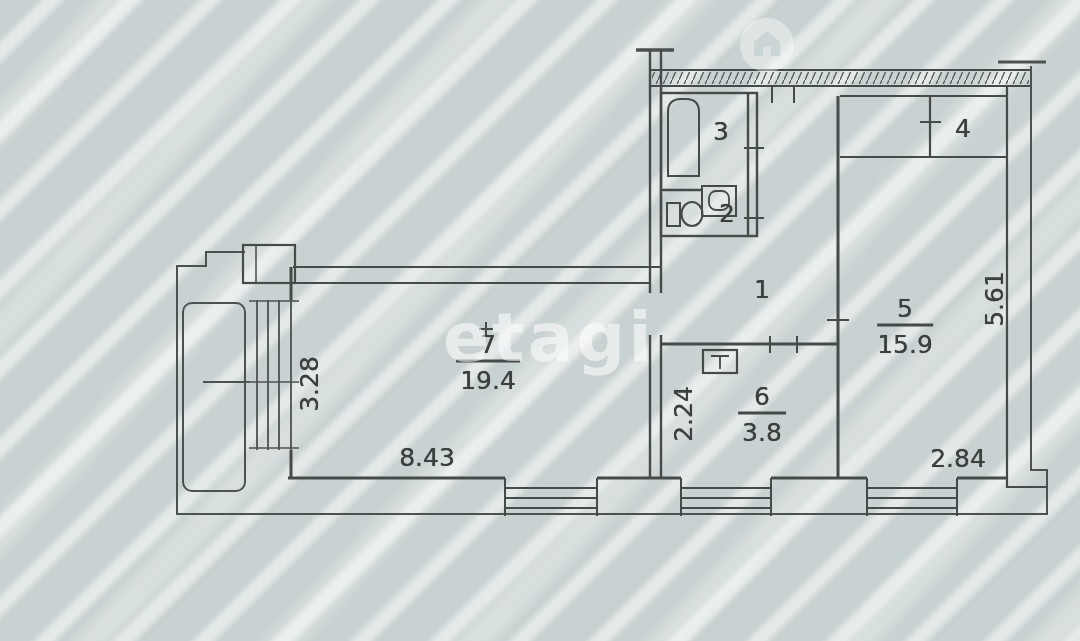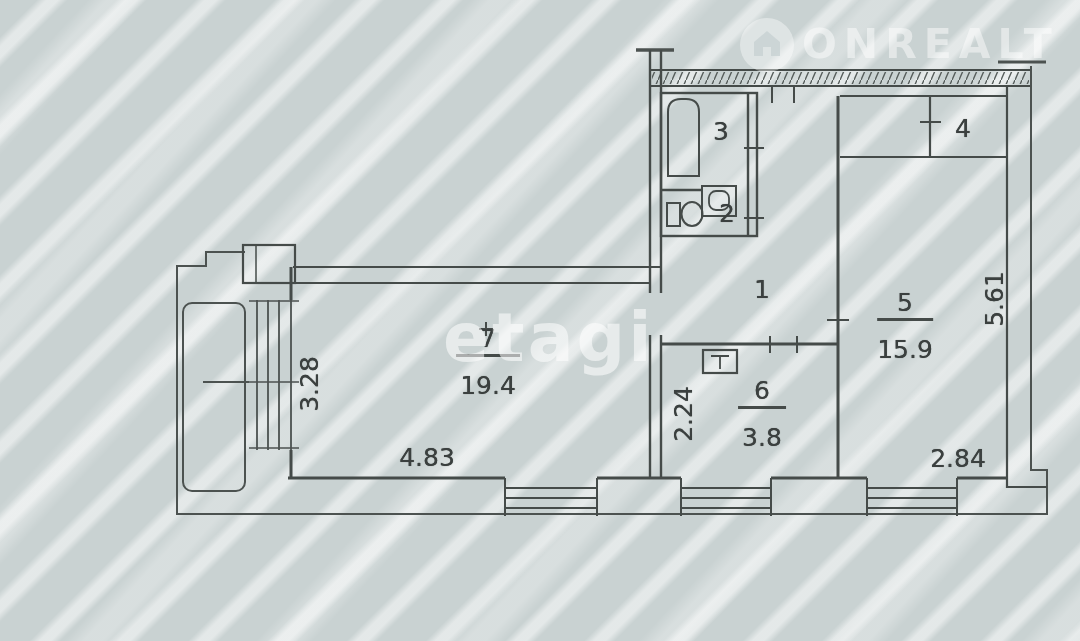--- a/index.html
+++ b/index.html
@@ -33,21 +33,21 @@
   .room-frac{
     position:absolute;
     transform:translate(-50%,-50%);
     text-align:center;
     color:#3b403f;
     font-size:25px;
     text-shadow:0 0 .7px #3b403f;
   }
   .room-frac .num{display:block;border-bottom:3px solid #454b49;padding:0 16px 1px;}
   .room-frac.wide .num{padding:0 24px 1px;}
-  .room-frac .area{display:block;padding-top:14px;}
+  .room-frac .area{display:block;padding-top:3px;}
   
   .wm-etagi{
     position:absolute;left:443px;top:298px;
     font-size:68px;font-weight:bold;letter-spacing:3px;
     color:rgba(255,255,255,.55);
   }
   .wm-brand{
     position:absolute;left:802px;top:20px;
     font-size:41px;font-weight:bold;letter-spacing:7px;
     color:rgba(255,255,255,.48);
@@ -163,27 +163,26 @@
     </div>
     <div class="room-frac" style="left:762px;top:414px">
       <span class="num">6</span>
       <span class="area">3.8</span>
     </div>
     <div class="room-frac wide" style="left:488px;top:362px">
       <span class="num">7</span>
       <span class="area">19.4</span>
     </div>
 
-    <div class="lbl" style="left:427px;top:457px">4.83</div>
+    <div class="lbl" style="left:427px;top:457px">8.43</div>
     <div class="lbl" style="left:958px;top:458px">2.84</div>
     <div class="lbl rot" style="left:309px;top:384px">3.28</div>
     <div class="lbl rot" style="left:683px;top:414px">2.24</div>
     <div class="lbl rot" style="left:994px;top:299px">5.61</div>
 
     <svg class="wm-logo" viewBox="0 0 58 58">
       <circle cx="29" cy="29" r="27" fill="rgba(255,255,255,0.40)"></circle>
       <path d="M16,40 V26 L29,15 L42,26 V40 H33 V31 H25 V40 Z" fill="rgba(198,208,209,0.75)"></path>
     </svg>
-    <div class="wm-brand">ONREALT</div>
     <div class="wm-etagi">etagi</div>
 
   </div>
 </div>
 
 </body></html>

